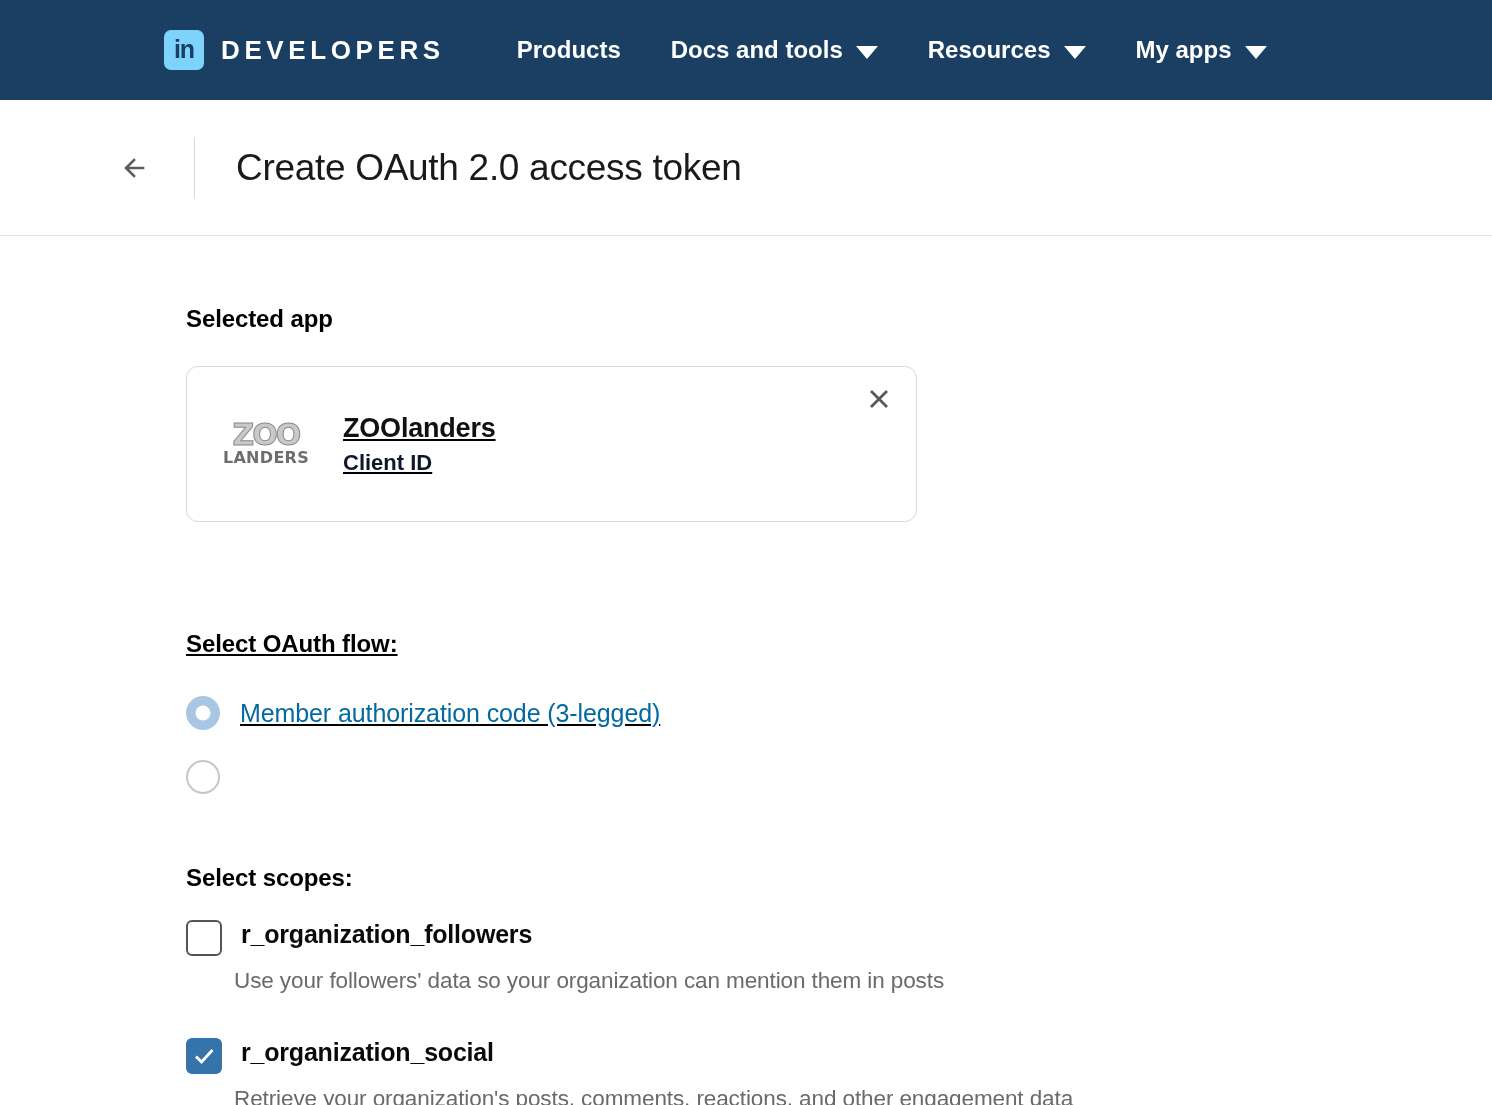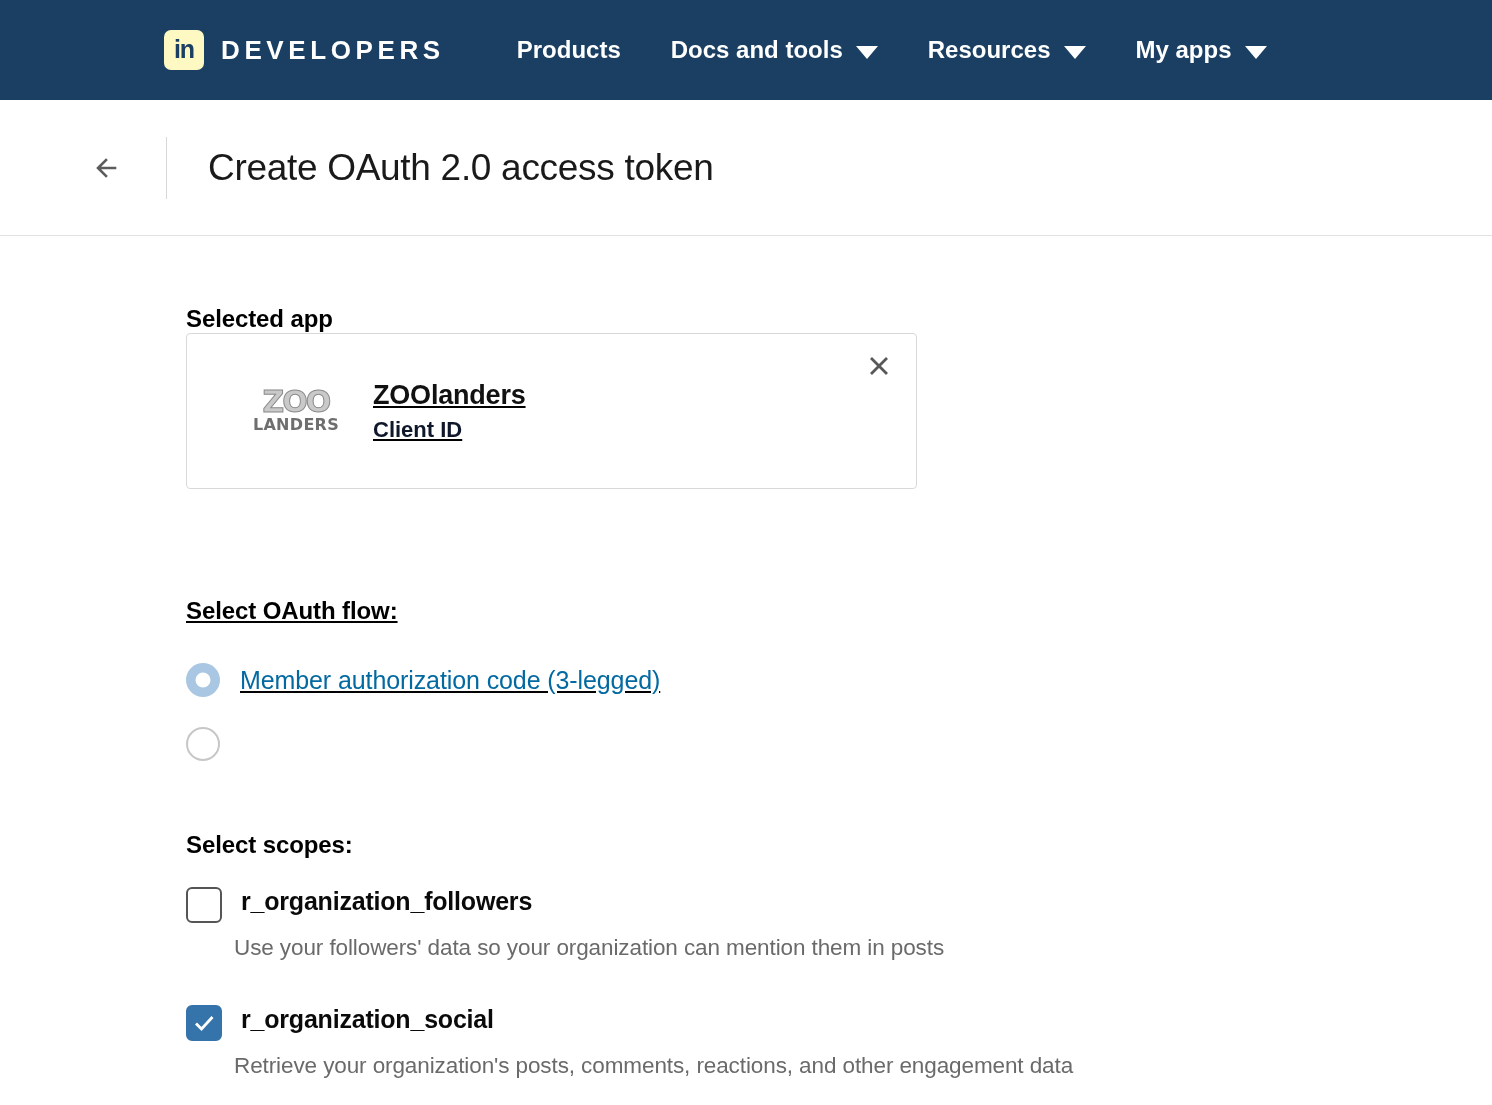--- a/index.html
+++ b/index.html
@@ -25,21 +25,21 @@
   .brand {
     display: flex;
     align-items: center;
     gap: 17px;
     margin-right: 72px;
   }
 
   .li-logo {
     width: 40px;
     height: 40px;
-    background: #fef9c3;
+    background: #7dd3fc;
     border-radius: 7px;
     display: flex;
     align-items: center;
     justify-content: center;
     flex: 0 0 auto;
   }
   .li-logo span {
     font-family: "Liberation Sans", sans-serif;
     font-weight: bold;
     font-size: 25px;
@@ -85,21 +85,21 @@
     position: relative;
     top: 2px;
   }
 
   
   .page-header {
     height: 136px;
     border-bottom: 1px solid #e2e2e2;
     display: flex;
     align-items: center;
-    padding-left: 89px;
+    padding-left: 117px;
   }
 
   .back-btn {
     width: 42px;
     height: 42px;
     display: flex;
     align-items: center;
     justify-content: center;
     cursor: pointer;
     flex: 0 0 auto;
@@ -129,28 +129,29 @@
   .section-label {
     font-size: 24px;
     font-weight: bold;
     color: #000000;
     letter-spacing: -0.1px;
     margin-top: 12px;
   }
 
   
   .app-card {
+    margin-top: 33px;
     width: 731px;
     height: 156px;
     border: 1px solid #d9d9d9;
-    border-radius: 4px;
+    border-radius: 12px;
     position: relative;
     display: flex;
     align-items: center;
-    padding-left: 69px;
+    padding-left: 39px;
   }
 
   .card-close {
     position: absolute;
     top: 17px;
     right: 22px;
     width: 30px;
     height: 30px;
     cursor: pointer;
     display: flex;

